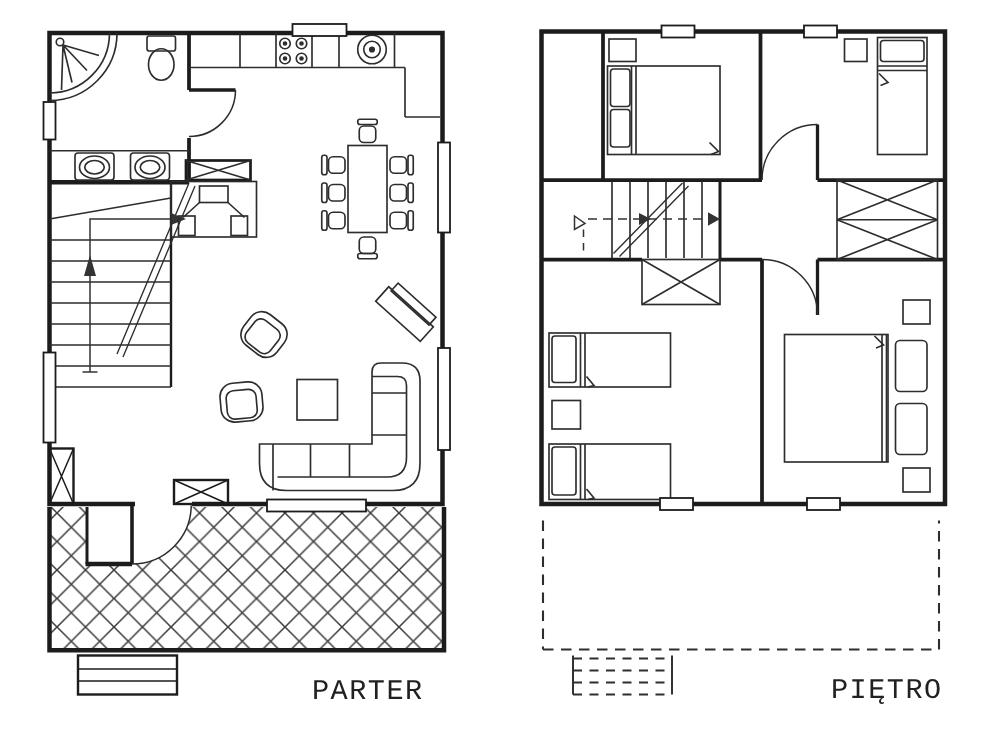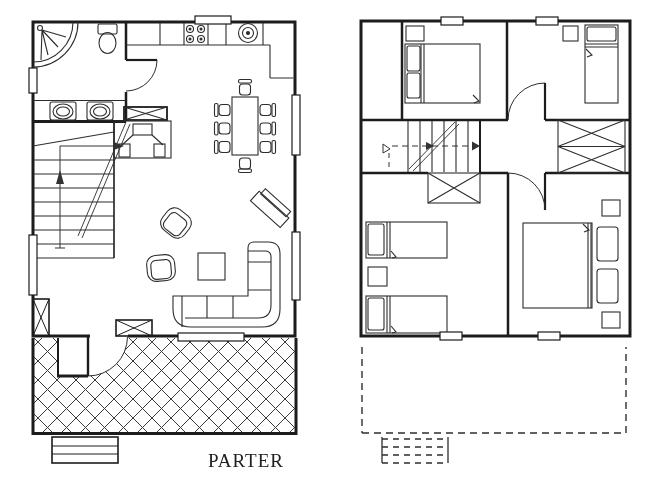--- a/index.html
+++ b/index.html
@@ -1,18 +1,18 @@
 <!DOCTYPE html>
 <html><head>
 <meta charset="utf-8">
 <style>
   html,body{margin:0;padding:0;background:#ffffff;}
   .stage{
     position:relative;width:657px;height:500px;background:#ffffff;overflow:hidden;
-    font-family:Liberation Serif, serif;
+    font-family:Liberation Mono, monospace;
   }
   .stage svg{position:absolute;left:0;top:0;}
   .plan-label{
     position:absolute;
     font-size:19px;
     letter-spacing:1px;
     color:#212121;
     font-weight:400;
     white-space:nowrap;
     user-select:none;
@@ -321,14 +321,15 @@
     <g fill="#ffffff" stroke="#1c1c1c" stroke-width="1.2">
       <rect x="441" y="17" width="22" height="8"></rect>
       <rect x="536" y="17" width="22" height="8"></rect>
       <rect x="440" y="332" width="22" height="8"></rect>
       <rect x="538" y="332" width="22" height="8"></rect>
     </g>
   </g>
 </svg>
 
 <div class="plan-label parter">PARTER</div>
+<div class="plan-label pietro">PIĘTRO</div>
 
 </div>
 
 </body></html>

